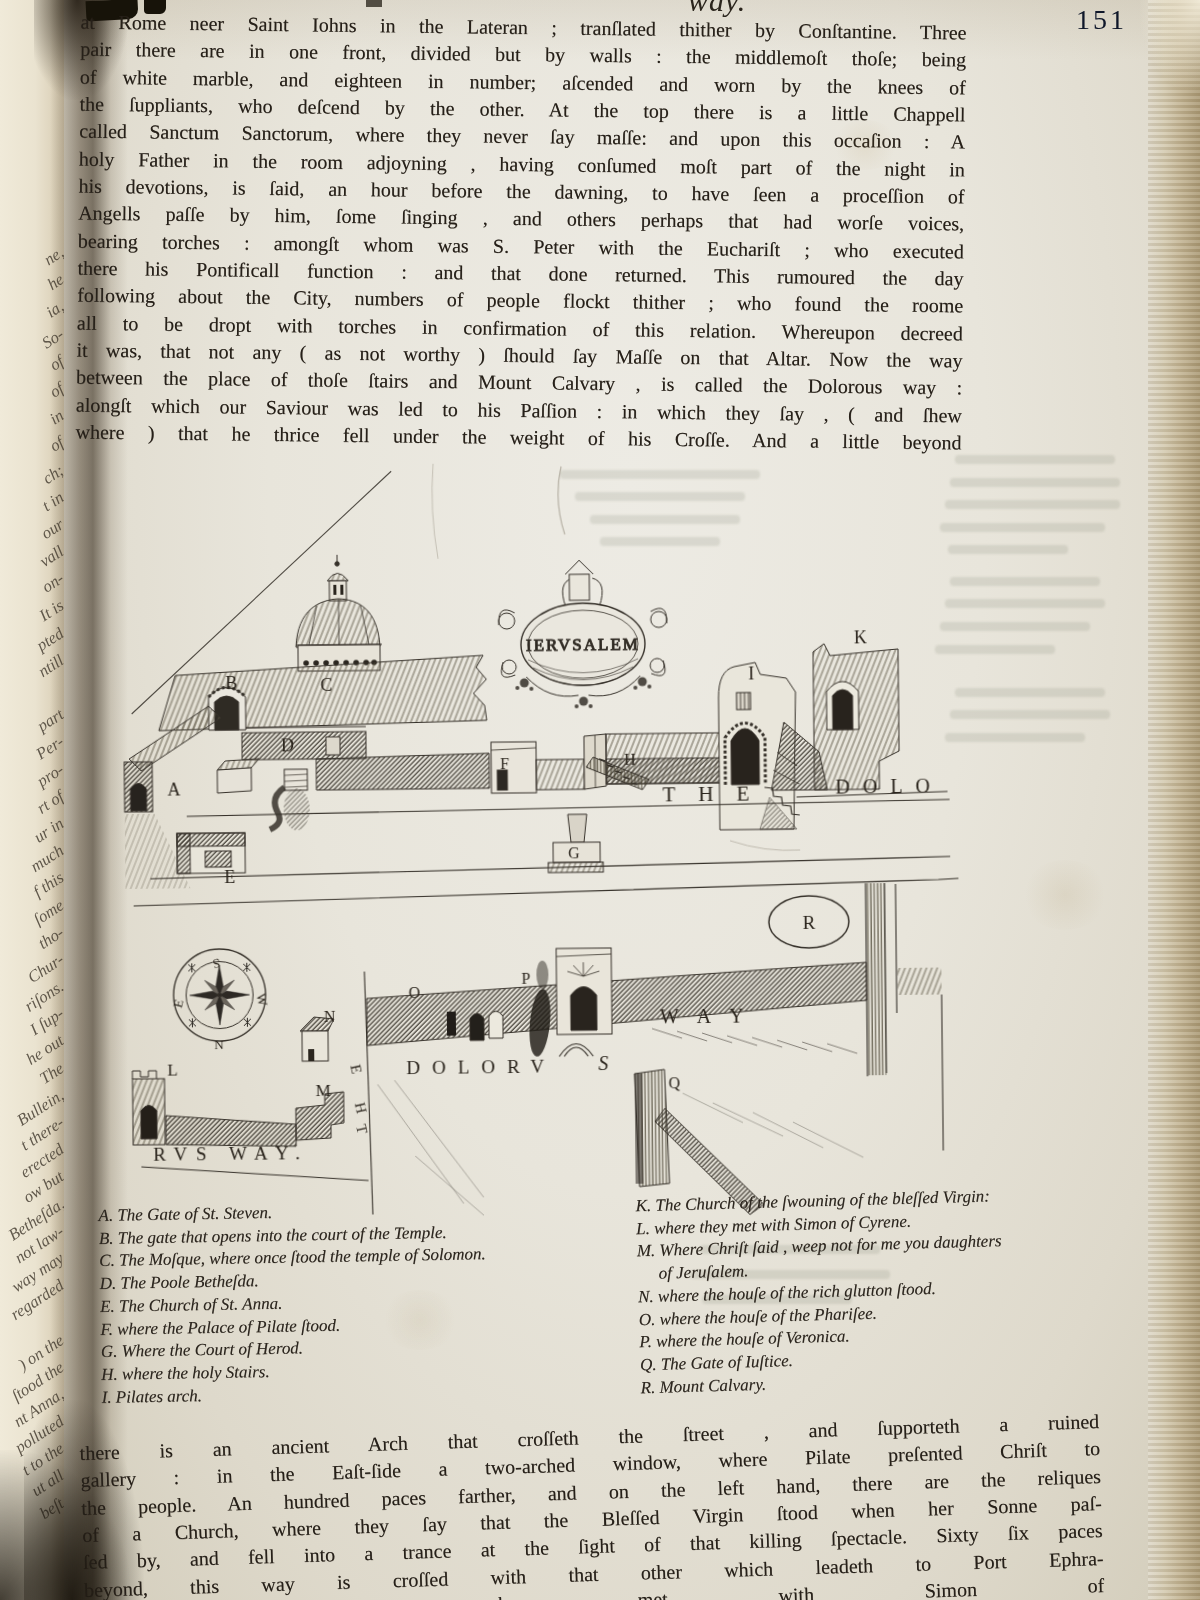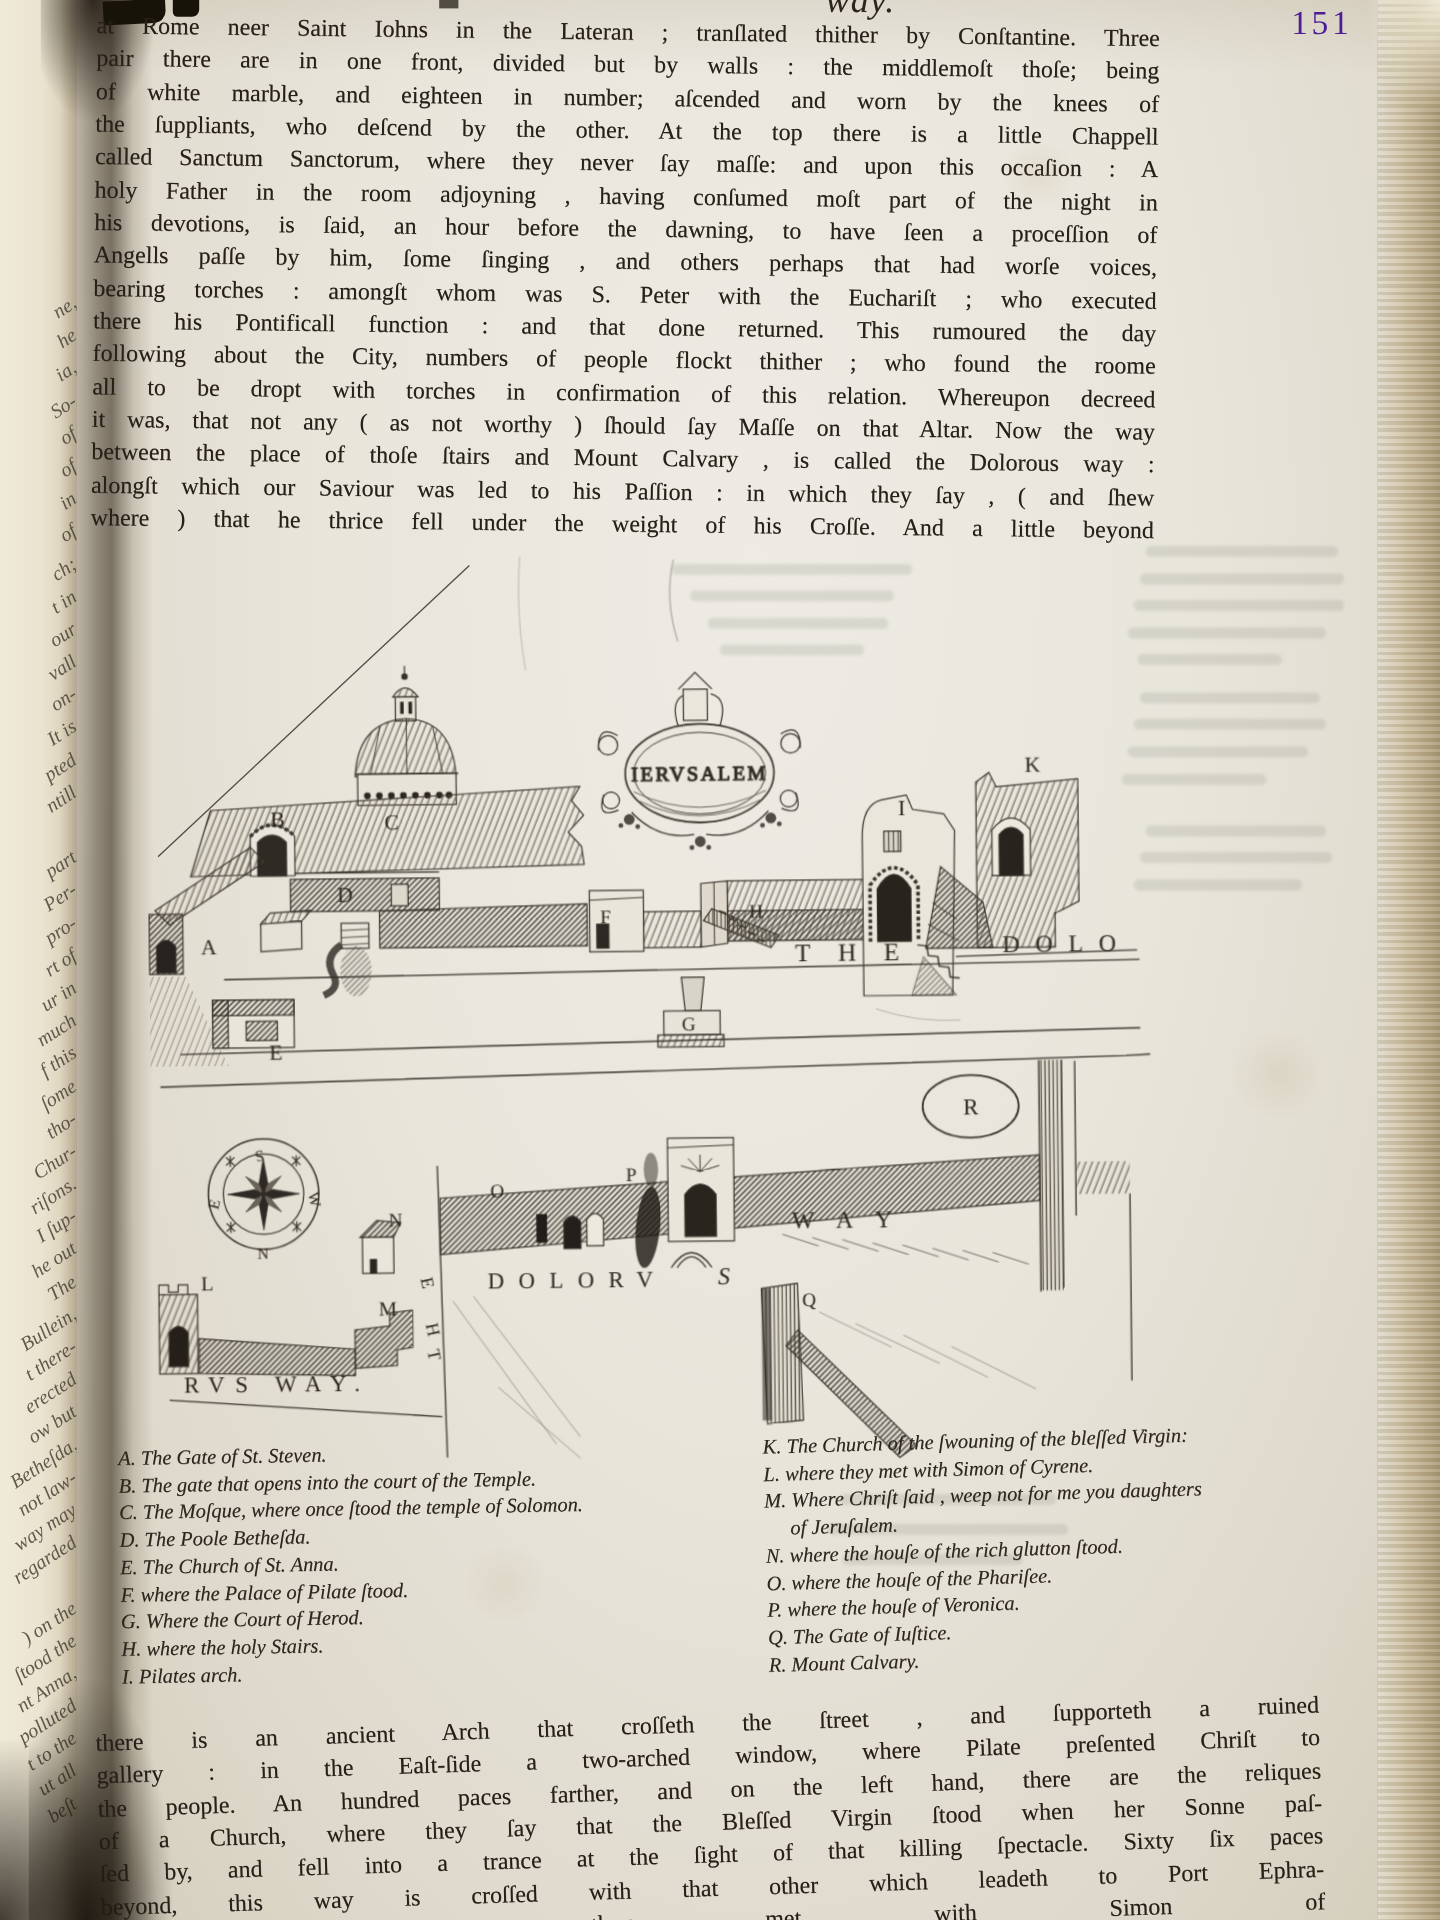--- a/index.html
+++ b/index.html
@@ -41,21 +41,21 @@
   .fore-edge-corner{position:absolute;right:0;top:0;width:60px;height:90px;
     background:radial-gradient(ellipse at 100% 0%,rgba(250,245,228,.85),rgba(250,245,228,0) 75%);}
   .corner-shadow{position:absolute;left:0;bottom:0;width:130px;height:150px;
     background:radial-gradient(ellipse at 0% 100%,rgba(24,19,11,.8),rgba(24,19,11,0) 72%);}
   .stain{position:absolute;border-radius:50%;pointer-events:none;}
 
   
   .runner{position:absolute;left:688px;top:-16px;font:italic 30px "Liberation Serif",serif;
     color:#2b251d;letter-spacing:1px;}
   .pagenum{position:absolute;left:1076px;top:4px;font:28px "Liberation Serif",serif;
-    color:#4c1d95;letter-spacing:3px;}
+    color:#0f172a;letter-spacing:3px;}
   .cutmark{position:absolute;background:#171309;}
   .para{position:absolute;}
   .para-line{
     font:20px/27.35px "Liberation Serif",serif;color:#262019;
     text-align:justify;text-align-last:justify;white-space:nowrap;
     text-shadow:.2px .3px .5px rgba(40,32,22,.45);
   }
   .para1{left:78px;top:14px;width:886px;transform:rotate(.7deg);}
   .para2{left:82px;top:1424px;width:1020px;transform:rotate(-1.8deg);}
   .legend{position:absolute;}

